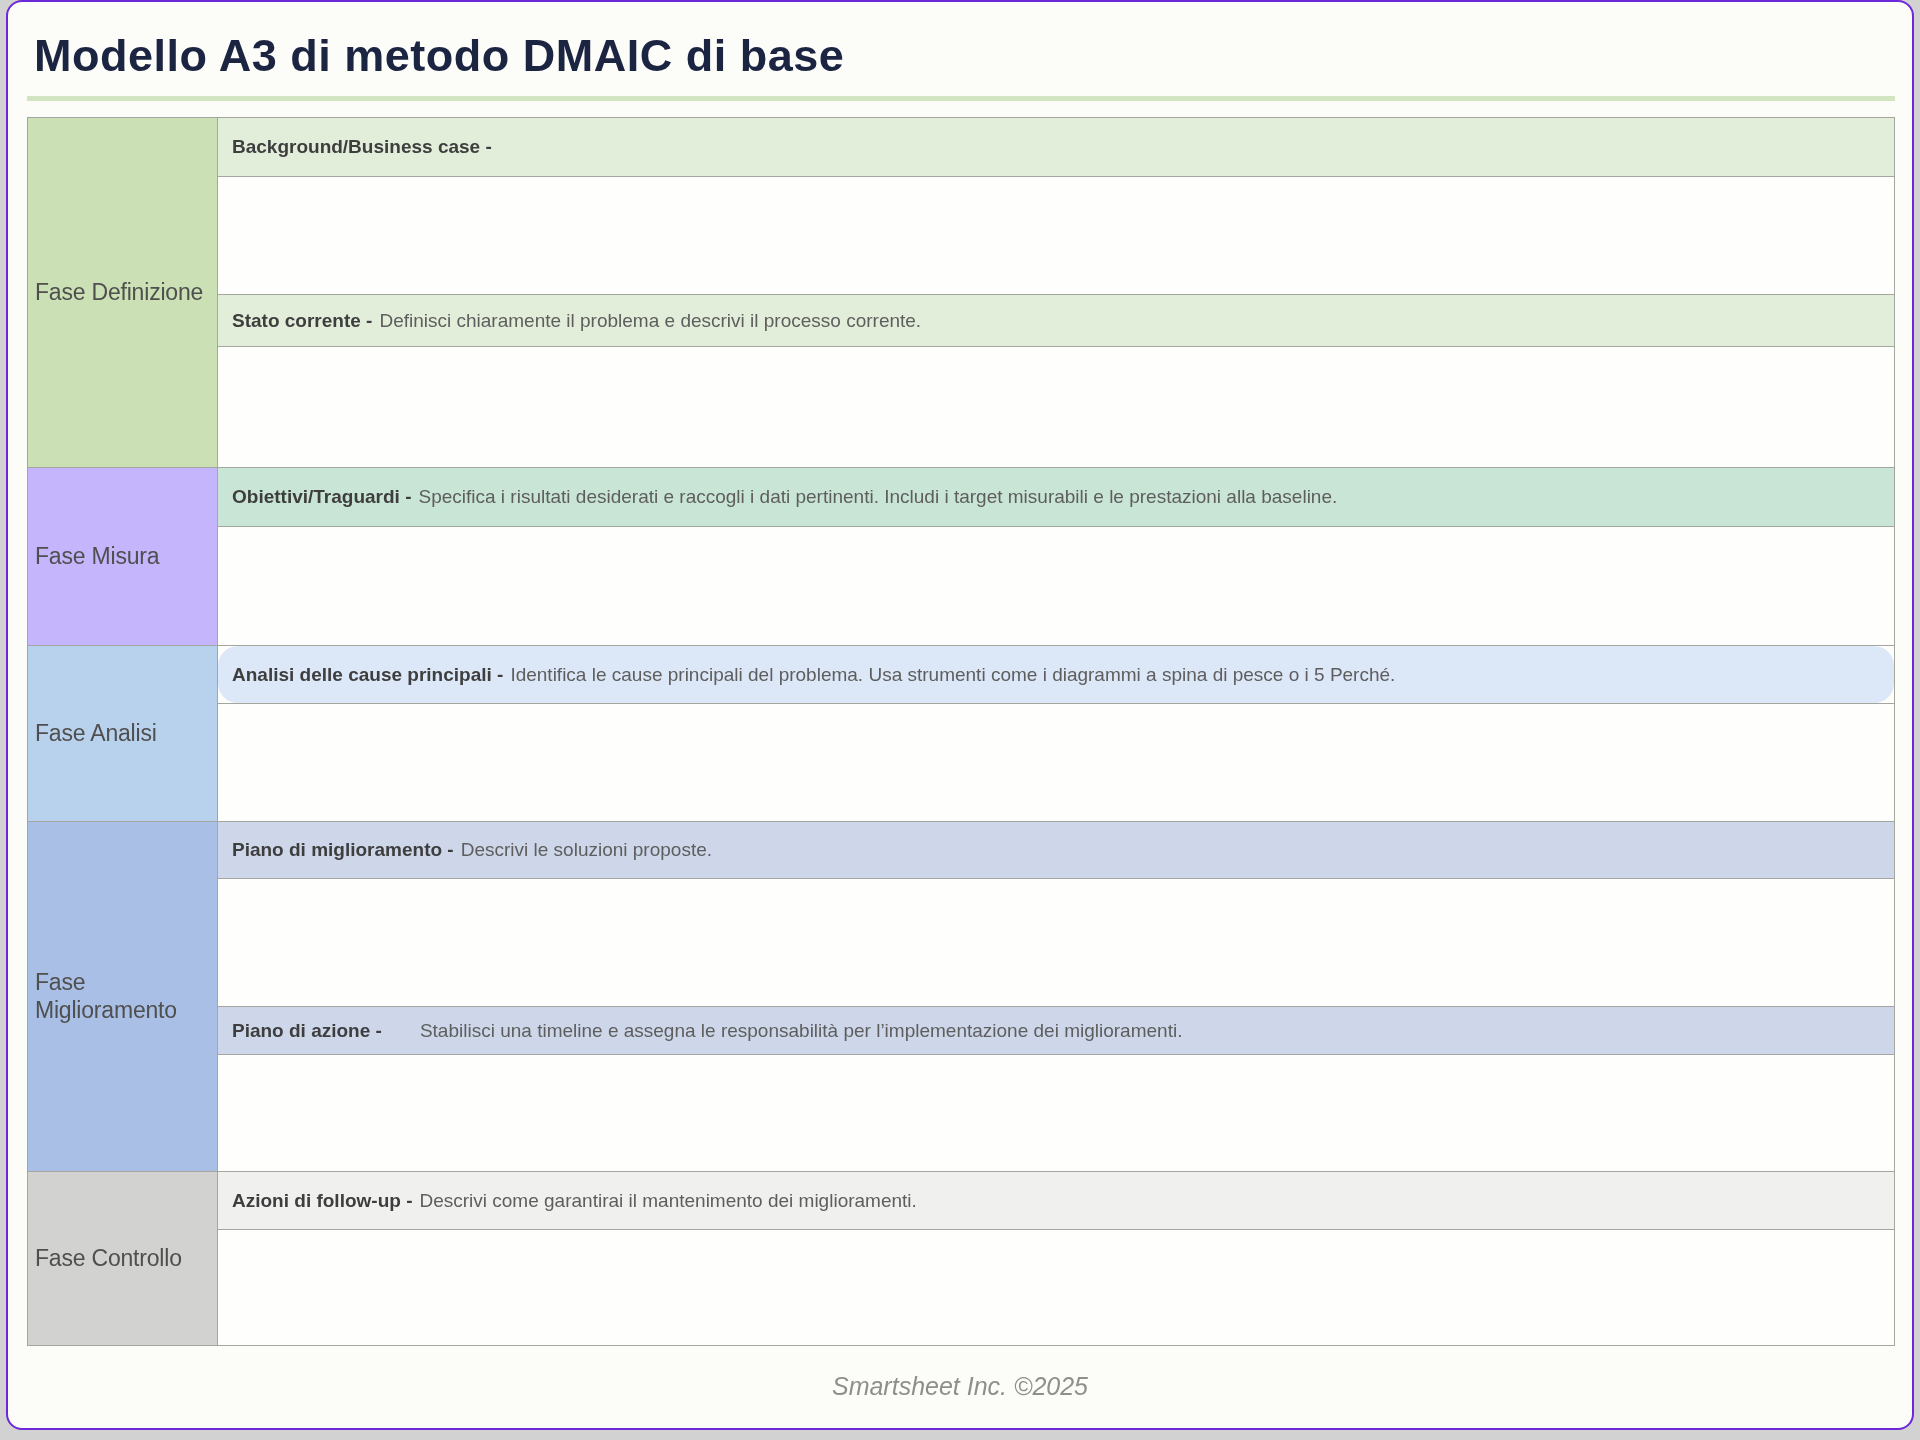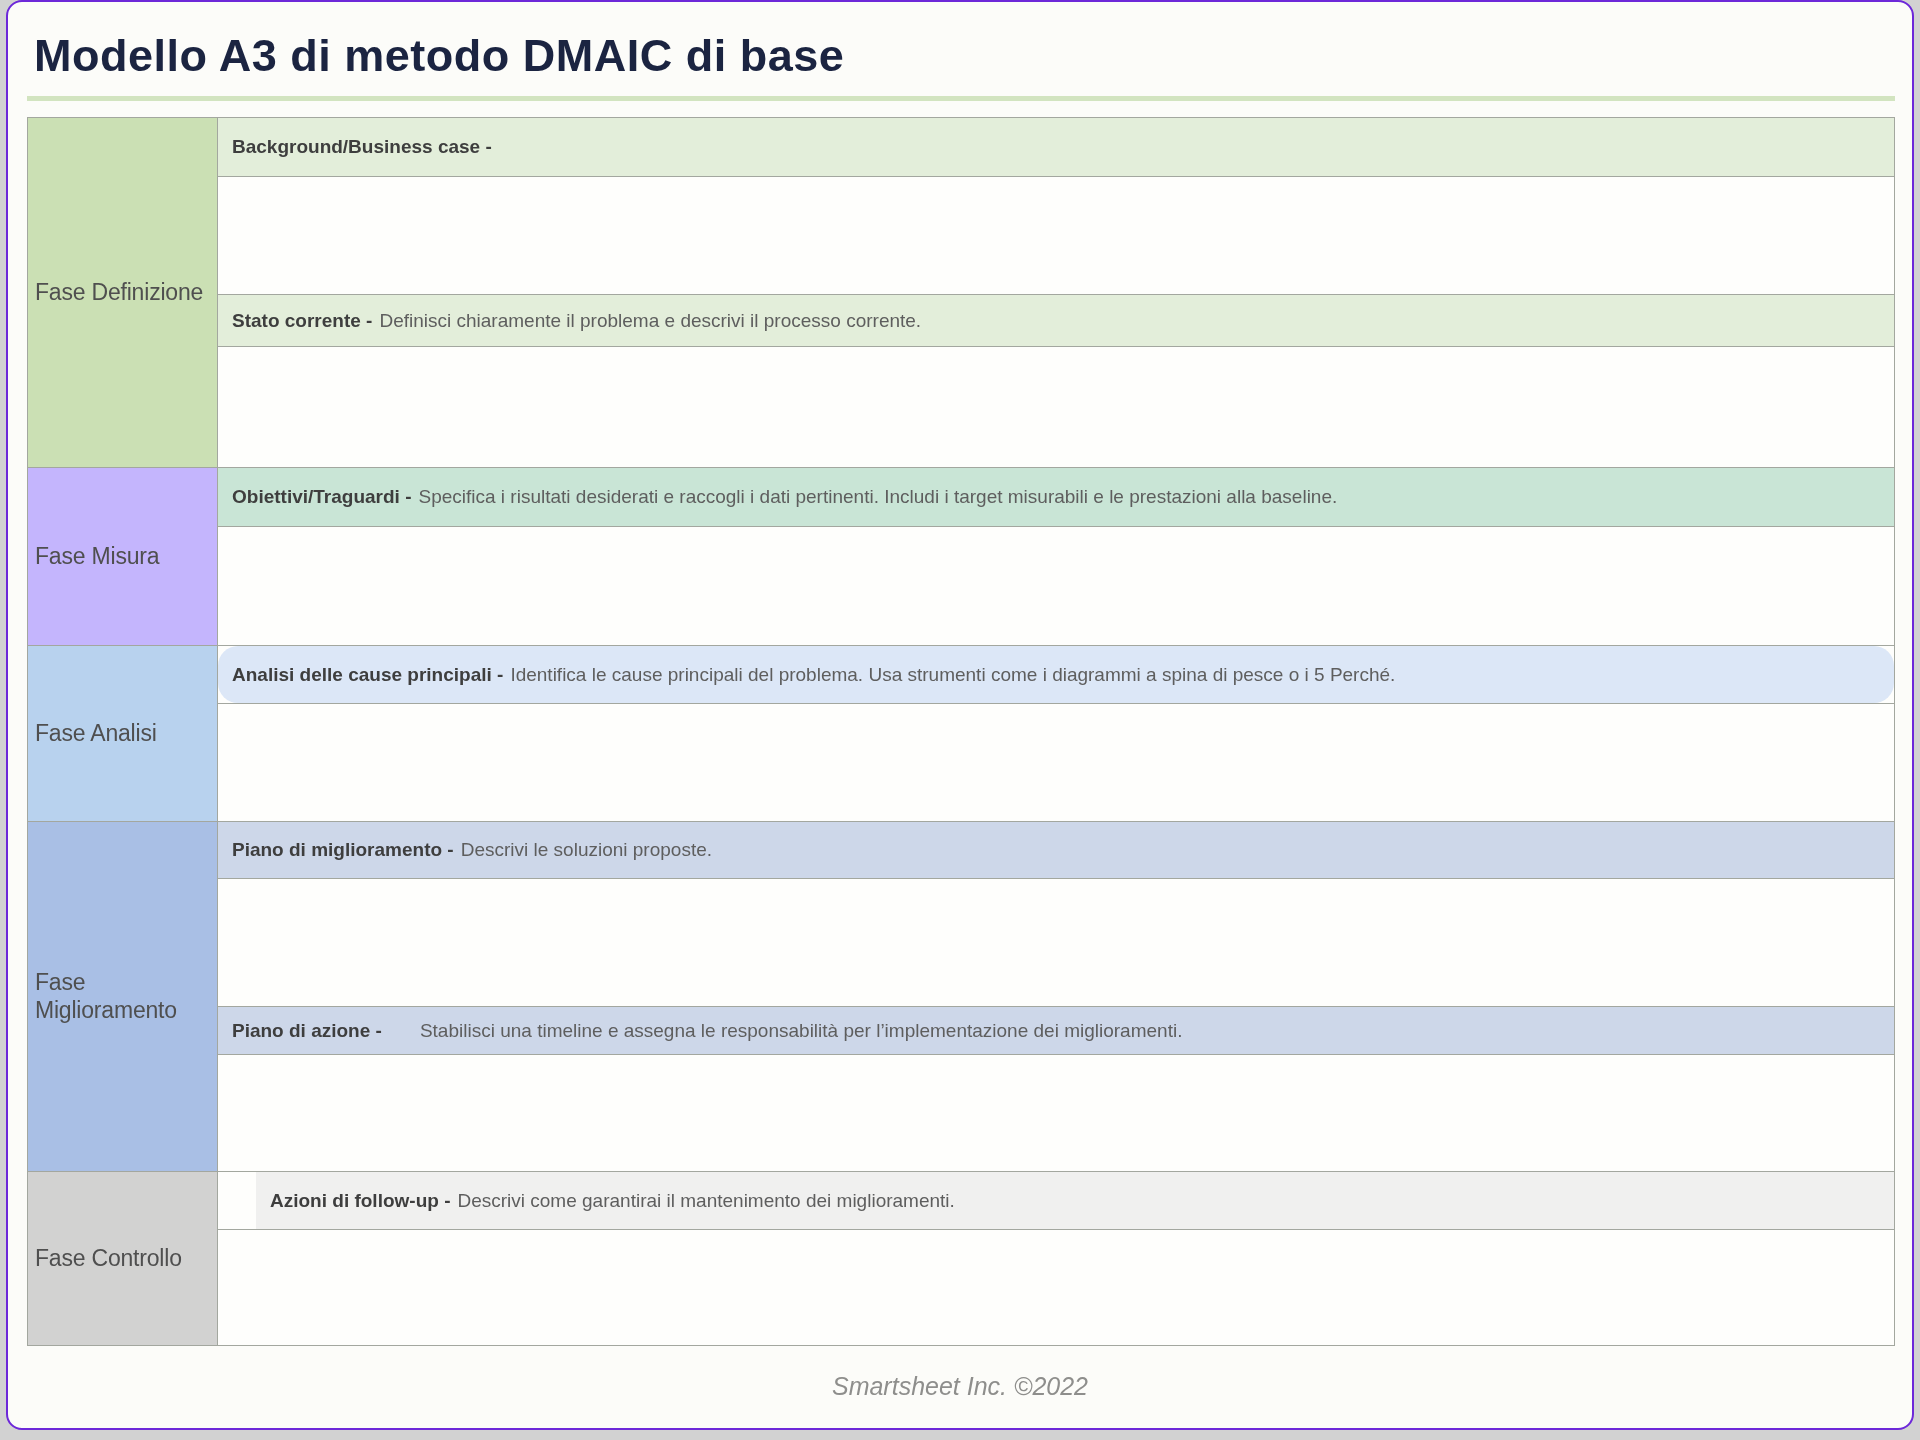--- a/index.html
+++ b/index.html
@@ -155,26 +155,26 @@
           </div>
           <div class="empty" style="height:117px"></div>
         </div>
       </div>
 
       <div class="section">
         <div class="phase" style="background-color: rgb(210, 210, 209);">
           <span class="phase-label">Fase Controllo</span>
         </div>
         <div class="rows">
-          <div class="band" style="height: 57px; background-color: rgb(240, 240, 239); margin-left: 38px;">
+          <div class="band" style="height: 57px; background-color: rgb(240, 240, 239);">
             <span class="band-title">Azioni di follow-up -</span>
             <span class="band-desc">Descrivi come garantirai il mantenimento dei miglioramenti.</span>
           </div>
           <div class="empty" style="height:116px"></div>
         </div>
       </div>
 
     </div>
   </div>
 
-  <div class="footer">Smartsheet Inc. ©2022</div>
+  <div class="footer">Smartsheet Inc. ©2025</div>
 
 </div>
 
 </body></html>

